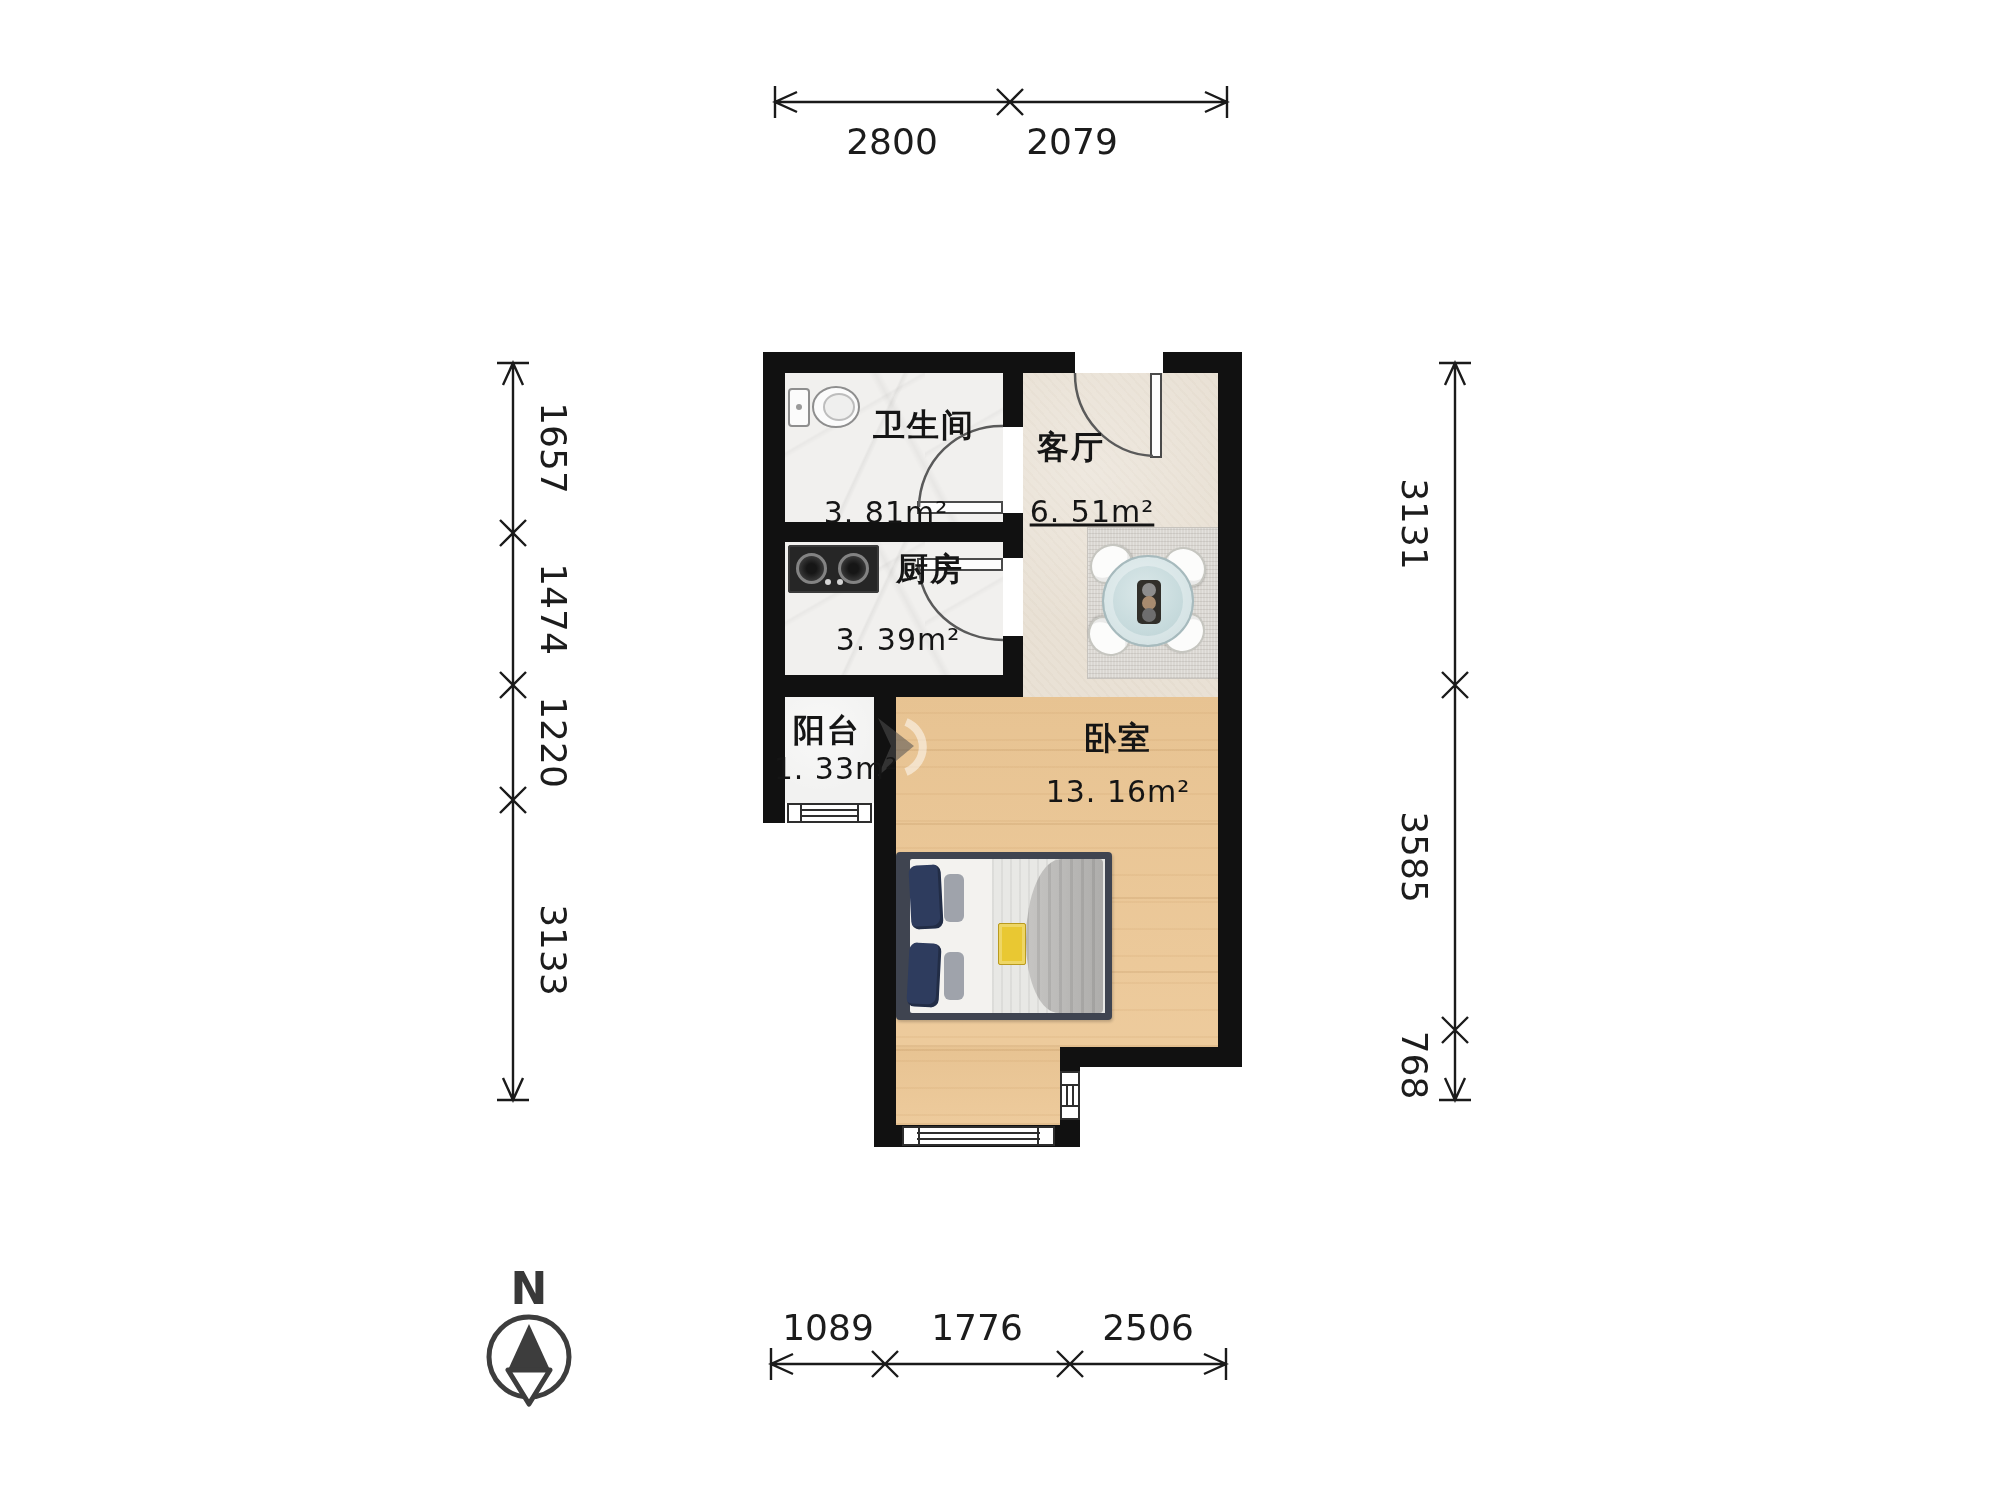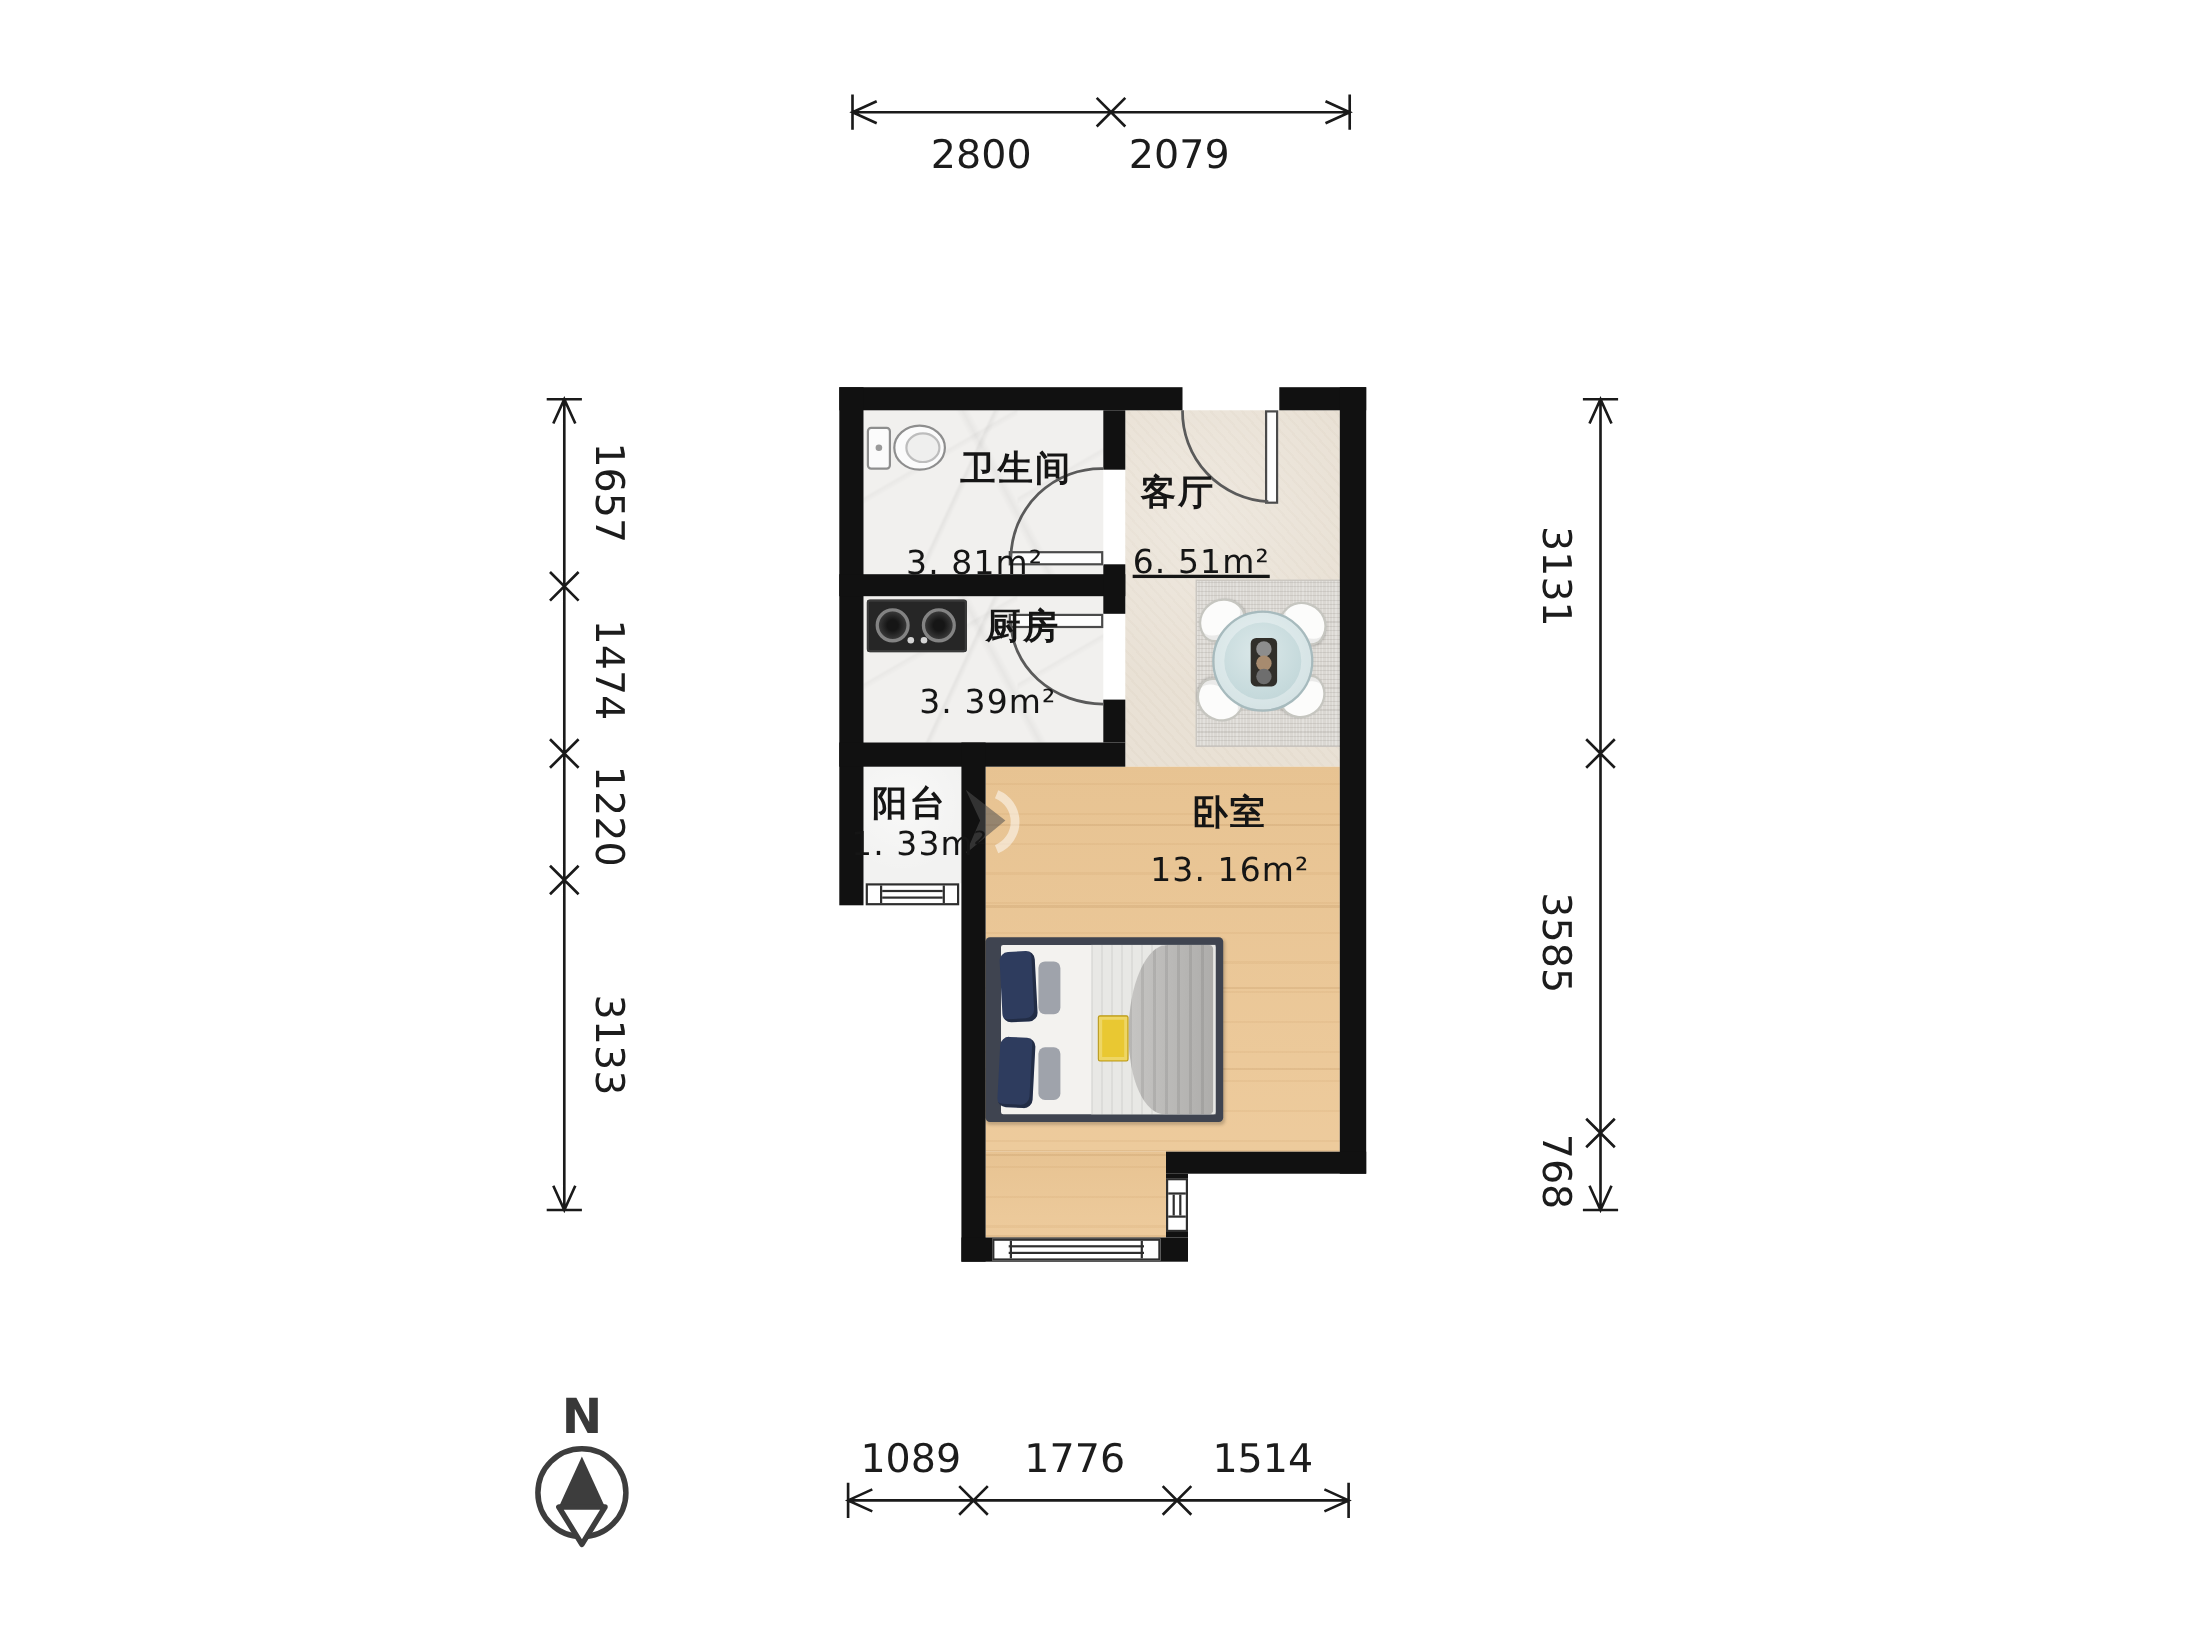--- a/index.html
+++ b/index.html
@@ -201,21 +201,21 @@
   <div class="room-label room-name" style="left:827px;top:731px;">阳台</div>
   <div class="room-label room-area" style="left:836px;top:768px;">1. 33m²</div>
   <div class="room-label room-name" style="left:1118px;top:739px;">卧室</div>
   <div class="room-label room-area" style="left:1118px;top:791px;">13. 16m²</div>
 
   <div class="dim" style="left:892px;top:141px;">2800</div>
   <div class="dim" style="left:1072px;top:141px;">2079</div>
 
   <div class="dim" style="left:828px;top:1327px;">1089</div>
   <div class="dim" style="left:977px;top:1327px;">1776</div>
-  <div class="dim" style="left:1148px;top:1327px;">1514</div>
+  <div class="dim" style="left:1148px;top:1327px;">2506</div>
 
   <div class="dim vert" style="left:553px;top:448px;">1657</div>
   <div class="dim vert" style="left:553px;top:609px;">1474</div>
   <div class="dim vert" style="left:553px;top:742px;">1220</div>
   <div class="dim vert" style="left:553px;top:950px;">3133</div>
 
   <div class="dim vert" style="left:1414px;top:524px;">3131</div>
   <div class="dim vert" style="left:1414px;top:857px;">3585</div>
   <div class="dim vert" style="left:1414px;top:1065px;">768</div>
 

